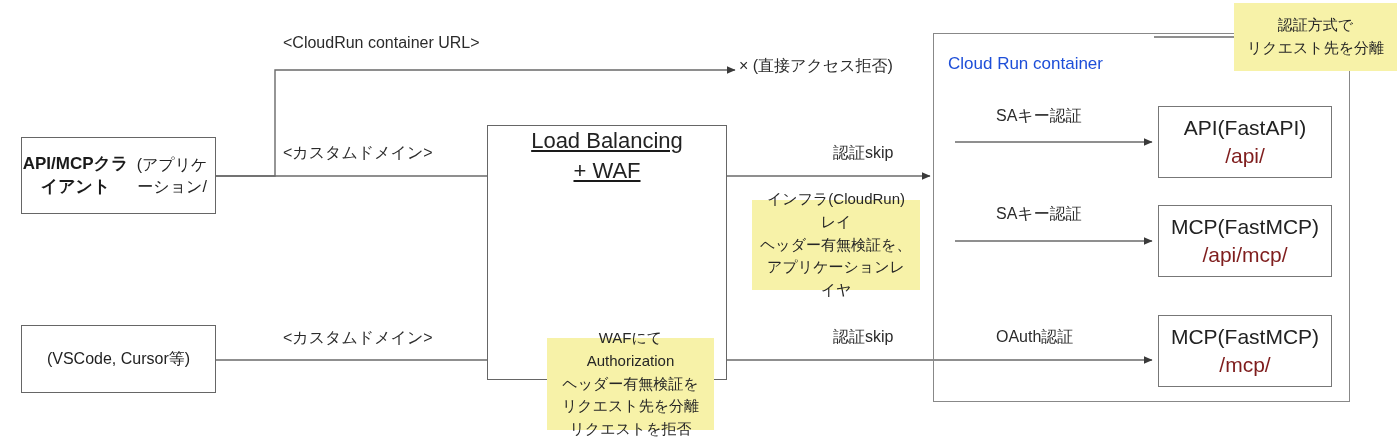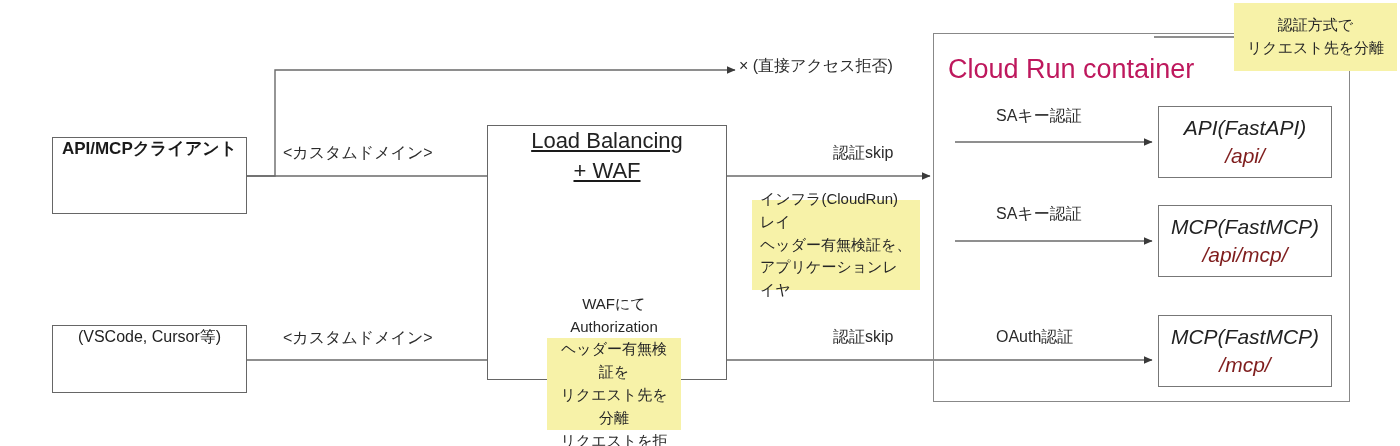--- a/index.html
+++ b/index.html
@@ -7,33 +7,33 @@
     width:1400px;height:446px;
     font-family:"Liberation Sans","DejaVu Sans",sans-serif;
     color:#1a1a1a;
     -webkit-font-smoothing:antialiased;
   }
   #canvas{position:relative;width:1400px;height:446px;overflow:hidden;background:#fff;}
 
   svg.wires{position:absolute;left:0;top:0;width:1400px;height:446px;overflow:visible;}
 
   .node{position:absolute;box-sizing:border-box;background:#fff;border:1.4px solid #666;
-        display:flex;align-items:flex-start;justify-content:center;text-align:center;margin-left:31px;}
+        display:flex;align-items:center;justify-content:center;text-align:center;}
   .node .l1{font-weight:bold;font-size:17px;line-height:1.32;}
   .node .l2{font-size:16px;line-height:1.32;color:#222;}
 
   .lbbox{position:absolute;box-sizing:border-box;background:#fff;border:1.4px solid #666;
          display:flex;flex-direction:column;align-items:center;justify-content:flex-start;text-decoration:underline;}
   .lbbox .t{font-size:22px;line-height:1.38;color:#222;font-weight:400;}
 
   .container{position:absolute;box-sizing:border-box;border:1.4px solid #888;background:transparent;}
-  .container-title{position:absolute;font-size:27px;color:#be185d;white-space:nowrap;}
+  .container-title{position:absolute;font-size:17px;color:#1d4ed8;white-space:nowrap;}
 
   .svcbox{position:absolute;box-sizing:border-box;background:#fff;border:1.2px solid #777;
-          display:flex;flex-direction:column;align-items:center;justify-content:center;text-align:center;font-style:italic;}
+          display:flex;flex-direction:column;align-items:center;justify-content:center;text-align:center;}
   .svcbox .s1{font-size:21px;line-height:1.33;color:#222;}
   .svcbox .s2{font-size:21px;line-height:1.33;color:#7f1d1d;}
 
   .edge-label{position:absolute;font-size:16px;color:#2b2b2b;white-space:nowrap;}
 
   .note{position:absolute;box-sizing:border-box;background:#f7f2a8;color:#262626;
         display:flex;flex-direction:column;align-items:center;justify-content:center;
         text-align:center;font-size:15px;line-height:1.52;padding:6px 8px;}
   .note.left-al{text-align:left;align-items:flex-start;}
   .reject{position:absolute;font-size:16px;color:#2b2b2b;white-space:nowrap;}
@@ -62,20 +62,21 @@
 
     <path d="M955,142 L1152,142" fill="none" stroke="#6a6a6a" stroke-width="1.4" marker-end="url(#ah)"></path>
 
     <path d="M955,241 L1152,241" fill="none" stroke="#6a6a6a" stroke-width="1.4" marker-end="url(#ah)"></path>
 
     <path d="M1154,37 L1234,37" fill="none" stroke="#6a6a6a" stroke-width="1.4"></path>
   </svg>
 
   <div class="node" style="left:21px;top:137px;width:195px;height:77px;">
     <div class="l1">API/MCPクライアント</div>
+    <div class="l2">(アプリケーション/</div>
   </div>
 
   <div class="node" style="left:21px;top:325px;width:195px;height:68px;">
     <div class="l2">(VSCode, Cursor等)</div>
   </div>
 
   <div class="lbbox" style="left:487px;top:125px;width:240px;height:255px;">
     <div class="t">Load Balancing</div>
     <div class="t">+ WAF</div>
   </div>
@@ -91,20 +92,21 @@
   <div class="svcbox" style="left:1158px;top:205px;width:174px;height:72px;">
     <div class="s1">MCP(FastMCP)</div>
     <div class="s2">/api/mcp/</div>
   </div>
 
   <div class="svcbox" style="left:1158px;top:315px;width:174px;height:72px;">
     <div class="s1">MCP(FastMCP)</div>
     <div class="s2">/mcp/</div>
   </div>
 
+  <div class="edge-label" style="left:283px;top:34px;">&lt;CloudRun container URL&gt;</div>
 
   <div class="reject" style="left:739px;top:56px;">× (直接アクセス拒否)</div>
 
   <div class="edge-label" style="left:283px;top:143px;">&lt;カスタムドメイン&gt;</div>
 
   <div class="edge-label" style="left:283px;top:328px;">&lt;カスタムドメイン&gt;</div>
 
   <div class="edge-label" style="left:833px;top:143px;">認証skip</div>
 
   <div class="edge-label" style="left:833px;top:327px;">認証skip</div>
@@ -113,26 +115,26 @@
 
   <div class="edge-label" style="left:996px;top:204px;">SAキー認証</div>
 
   <div class="edge-label" style="left:996px;top:327px;">OAuth認証</div>
 
   <div class="note" style="left:1234px;top:3px;width:163px;height:68px;">
     <div>認証方式で</div>
     <div>リクエスト先を分離</div>
   </div>
 
-  <div class="note left-al" style="left:752px;top:200px;width:168px;height:90px;">
+  <div class="note left-al" style="left:752px;top:200px;width:168px;height:90px;text-align:center;">
     <div>インフラ(CloudRun)レイ</div>
     <div>ヘッダー有無検証を、</div>
     <div>アプリケーションレイヤ</div>
   </div>
 
-  <div class="note" style="left:547px;top:338px;width:134px;height:92px;">
+  <div class="note" style="left:547px;top:338px;width:167px;height:92px;">
     <div>WAFにてAuthorization</div>
     <div>ヘッダー有無検証を</div>
     <div>リクエスト先を分離</div>
     <div>リクエストを拒否</div>
   </div>
 
 </div>
 
 </body></html>

